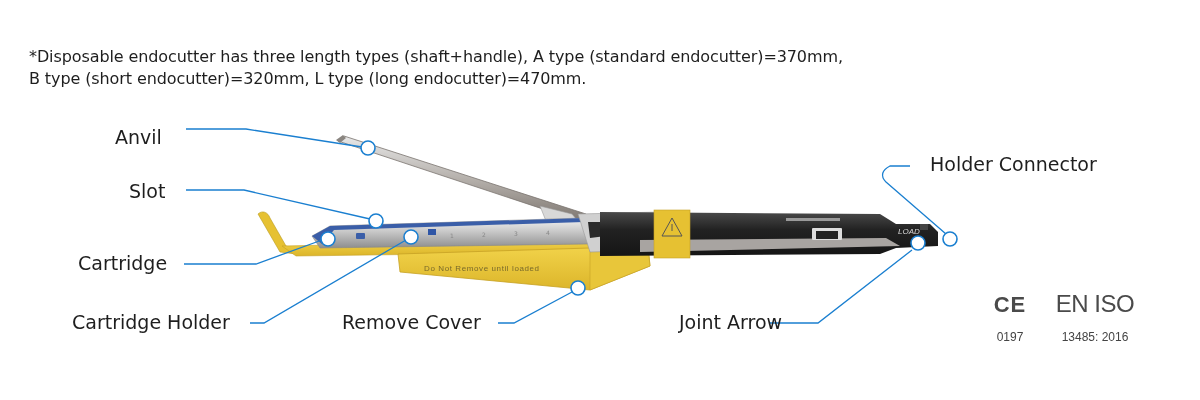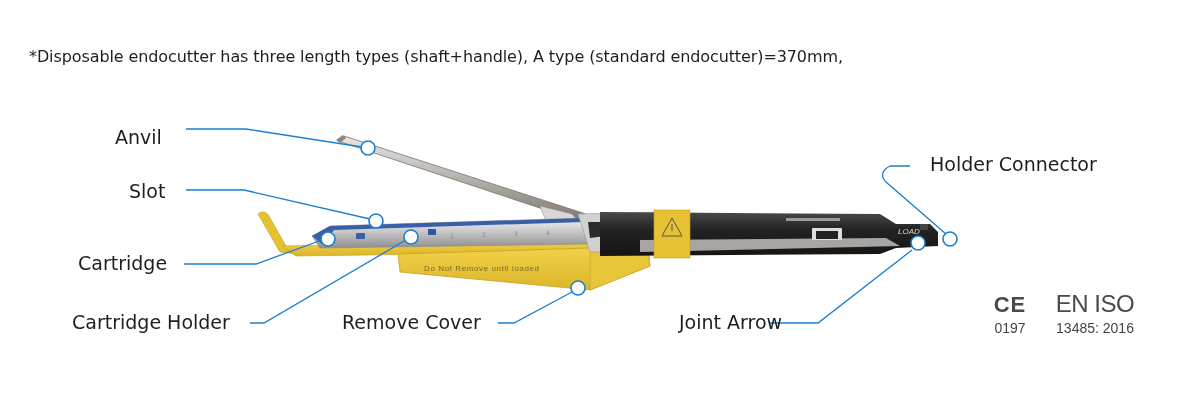--- a/index.html
+++ b/index.html
@@ -4,27 +4,28 @@
 <style>
   html, body { margin: 0; padding: 0; background: #ffffff; }
   body { width: 1200px; height: 400px; position: relative; overflow: hidden;
          font-family: "DejaVu Sans", "Liberation Sans", sans-serif; color: #222; }
   .note { position: absolute; left: 29px; top: 46px; font-size: 16px; line-height: 22px;
           color: #1e1e1e; letter-spacing: -0.1px; white-space: nowrap; }
   .label { position: absolute; font-size: 19px; color: #1e1e1e; white-space: nowrap; }
   svg.diagram { position: absolute; left: 0; top: 0; }
   .cert { position: absolute; text-align: center; color: #555; }
   .cert .mark { font-family: "Liberation Sans", sans-serif; font-weight: normal; color: #4a4a4a; }
-  .cert .sub { font-family: "Liberation Sans", sans-serif; font-size: 14px; color: #444; margin-top: 2px; }
+  .cert .sub { font-family: "Liberation Sans", sans-serif; font-size: 12px; color: #444; margin-top: 12px; }
 </style>
 </head>
 <body>
 
 <div class="note">
   <div>*Disposable endocutter has three length types (shaft+handle), A type (standard endocutter)=370mm,</div>
+  <div>B type (short endocutter)=320mm, L type (long endocutter)=470mm.</div>
 </div>
 
 <svg class="diagram" width="1200" height="400" viewBox="0 0 1200 400">
   <defs>
     <linearGradient id="steelGrad" x1="0" y1="0" x2="0" y2="1">
       <stop offset="0" stop-color="#f3f3f3"></stop>
       <stop offset="0.45" stop-color="#c8c8c8"></stop>
       <stop offset="1" stop-color="#8e8e8e"></stop>
     </linearGradient>
     <linearGradient id="anvilGrad" x1="0" y1="0" x2="0" y2="1">

